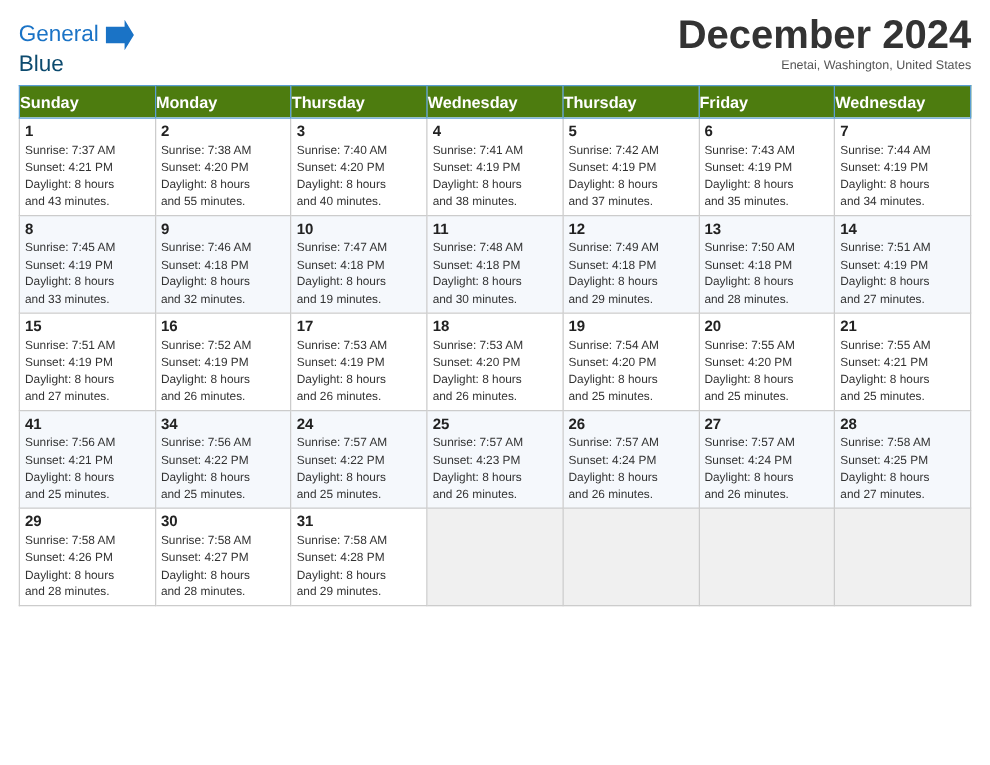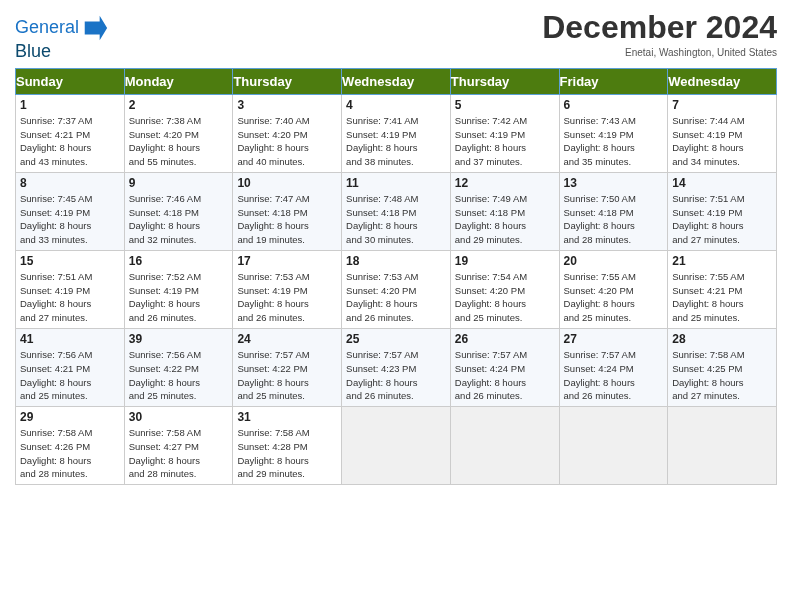--- a/index.html
+++ b/index.html
@@ -220,21 +220,21 @@
             <span class="day-num">21</span>
             <div class="cell-text"><span>Sunrise: 7:55 AM</span><br><span>Sunset: 4:21 PM</span><br><span>Daylight: 8 hours</span><br><span>and 25 minutes.</span></div>
           </td>
         </tr>
         <tr>
           <td>
             <span class="day-num">41</span>
             <div class="cell-text"><span>Sunrise: 7:56 AM</span><br><span>Sunset: 4:21 PM</span><br><span>Daylight: 8 hours</span><br><span>and 25 minutes.</span></div>
           </td>
           <td>
-            <span class="day-num">39</span>
+            <span class="day-num">34</span>
             <div class="cell-text"><span>Sunrise: 7:56 AM</span><br><span>Sunset: 4:22 PM</span><br><span>Daylight: 8 hours</span><br><span>and 25 minutes.</span></div>
           </td>
           <td>
             <span class="day-num">24</span>
             <div class="cell-text"><span>Sunrise: 7:57 AM</span><br><span>Sunset: 4:22 PM</span><br><span>Daylight: 8 hours</span><br><span>and 25 minutes.</span></div>
           </td>
           <td>
             <span class="day-num">25</span>
             <div class="cell-text"><span>Sunrise: 7:57 AM</span><br><span>Sunset: 4:23 PM</span><br><span>Daylight: 8 hours</span><br><span>and 26 minutes.</span></div>
           </td>

